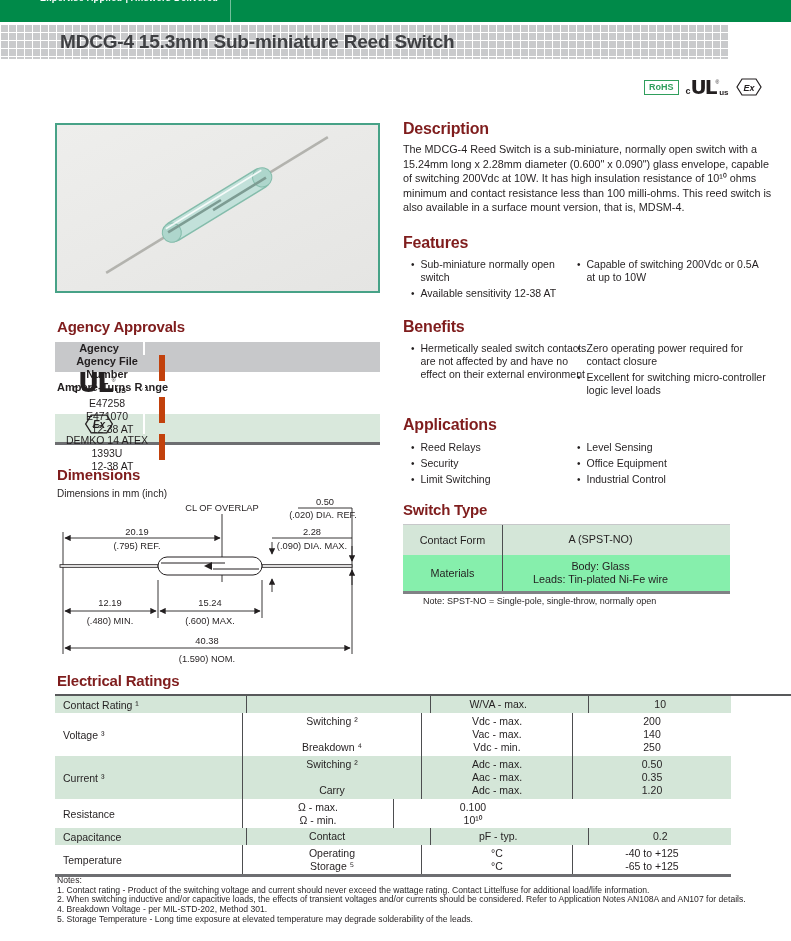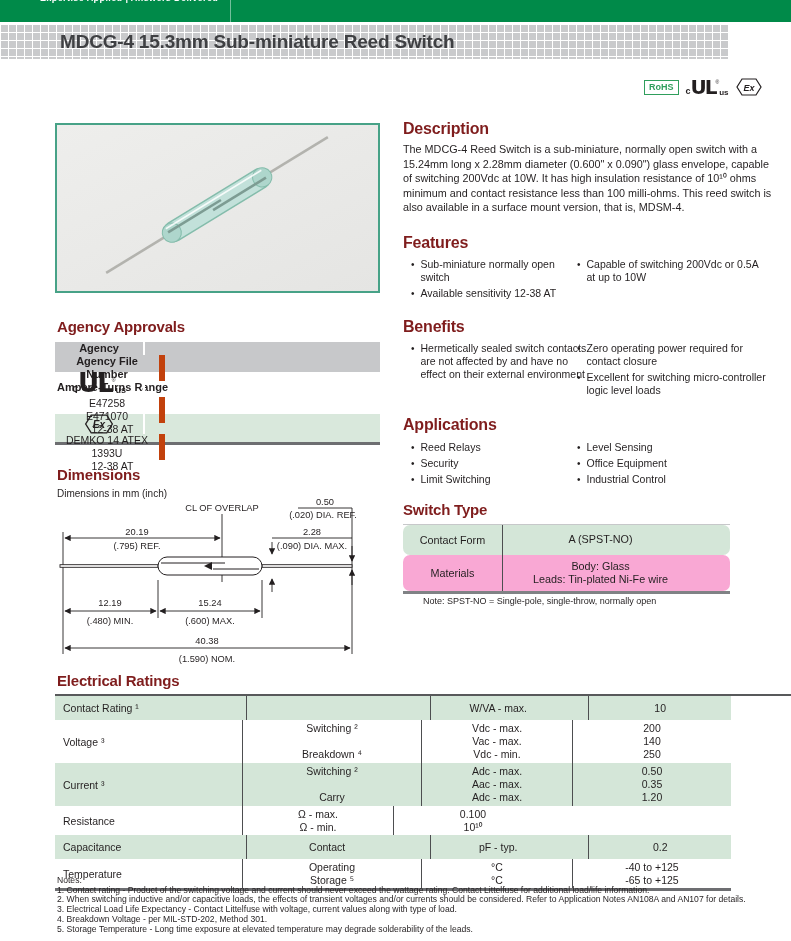--- a/index.html
+++ b/index.html
@@ -51,40 +51,40 @@
   .ac1{width:90px;border-right:2px solid #fff;}
   .ac2{width:110px;border-right:6px solid #c2410c;}
   .ac3{width:115px;}
   .cul-big .cul-c{font-size:11px;}
   .cul-big .cul-ul{font-size:26px;}
   .cul-big .cul-us{font-size:9px;}
   .reg{font-size:5px;vertical-align:10px;}
 
   
   .sttable{left:403px;top:524px;width:327px;border-top:1px solid #c7c8ca;border-bottom:3px solid #808285;font-size:10.8px;}
-  .st-row{display:flex;border-radius:7px;}
+  .st-row{display:flex;}
   .st-r1{background:#d4e6d8;height:30px;}
-  .st-r2{background:#f9a8d4;height:36px;}
+  .st-r2{background:#86efac;height:36px;}
   .st-c1{width:99px;display:flex;align-items:center;justify-content:center;box-sizing:border-box;}
   .st-c2{width:196px;display:flex;flex-direction:column;align-items:center;justify-content:center;border-left:1.5px solid #4d4e50;box-sizing:border-box;text-align:center;line-height:13.5px;}
   .smallnote{font-size:9px;margin-left:20px;}
 
   
   .toprule{left:55px;top:694px;width:736px;height:2px;background:#58595b;}
   .ertable{left:55px;top:696px;width:676px;border-bottom:3px solid #6d6e71;font-size:10.5px;}
   .er-row{display:flex;}
   .green{background:#d4e6d8;}
   .white{background:#fff;}
   .c1{width:187px;display:flex;align-items:center;padding-left:8px;box-sizing:border-box;}
   .c2{width:179px;}
   .c3{width:151px;}
   .c4{width:159px;}
   .c2,.c3,.c4{display:flex;flex-direction:column;justify-content:center;text-align:center;box-sizing:border-box;border-left:1px solid #4d4e50;}
   .ln{min-height:13px;line-height:13px;}
-  .h15{height:24px;gap:23px;} .h43{height:43px;} .h29{height:29px;}
+  .h15{height:17px;gap:23px;} .h43{height:43px;} .h29{height:29px;}
 
   
   .notes{left:57px;top:876px;width:710px;font-size:8.6px;line-height:9.7px;}
 
   
   .dimsub{font-size:10px;}
   svg text{font-family:"Liberation Sans",sans-serif;}
 </style>
 </head>
 <body>
@@ -382,16 +382,15 @@
       <div class="ln">-40 to +125</div>
       <div class="ln">-65 to +125</div>
     </div>
   </div>
 </div>
 
 <div class="abs notes">
   <div>Notes:</div>
   <div>1. Contact rating - Product of the switching voltage and current should never exceed the wattage rating. Contact Littelfuse for additional load/life information.</div>
   <div>2. When switching inductive and/or capacitive loads, the effects of transient voltages and/or currents should be considered. Refer to Application Notes AN108A and AN107 for details.</div>
-  <div>3. Electrical Load Life Expectancy - Contact Littelfuse with voltage, current values along with type of load.</div>
   <div>4. Breakdown Voltage - per MIL-STD-202, Method 301.</div>
   <div>5. Storage Temperature - Long time exposure at elevated temperature may degrade solderability of the leads.</div>
 </div>
 
 </body></html>

